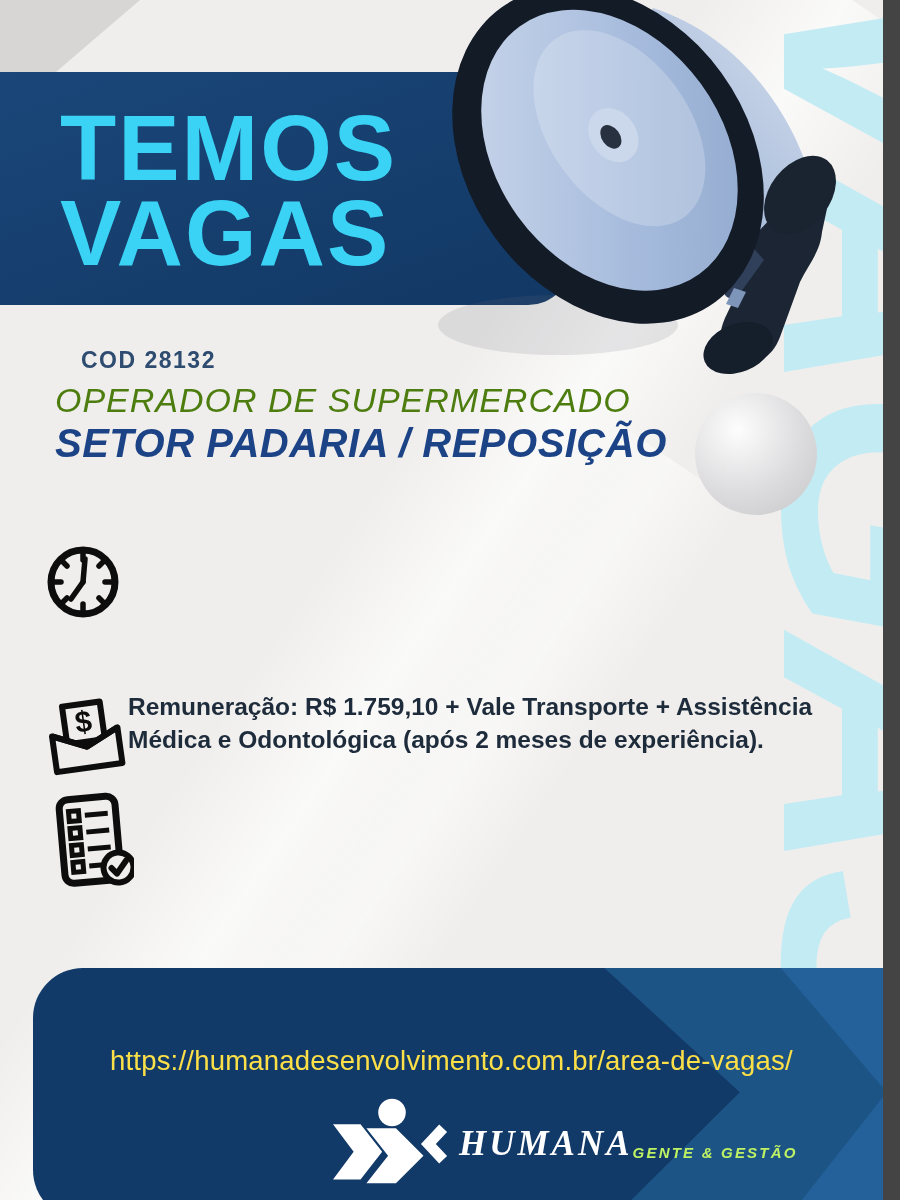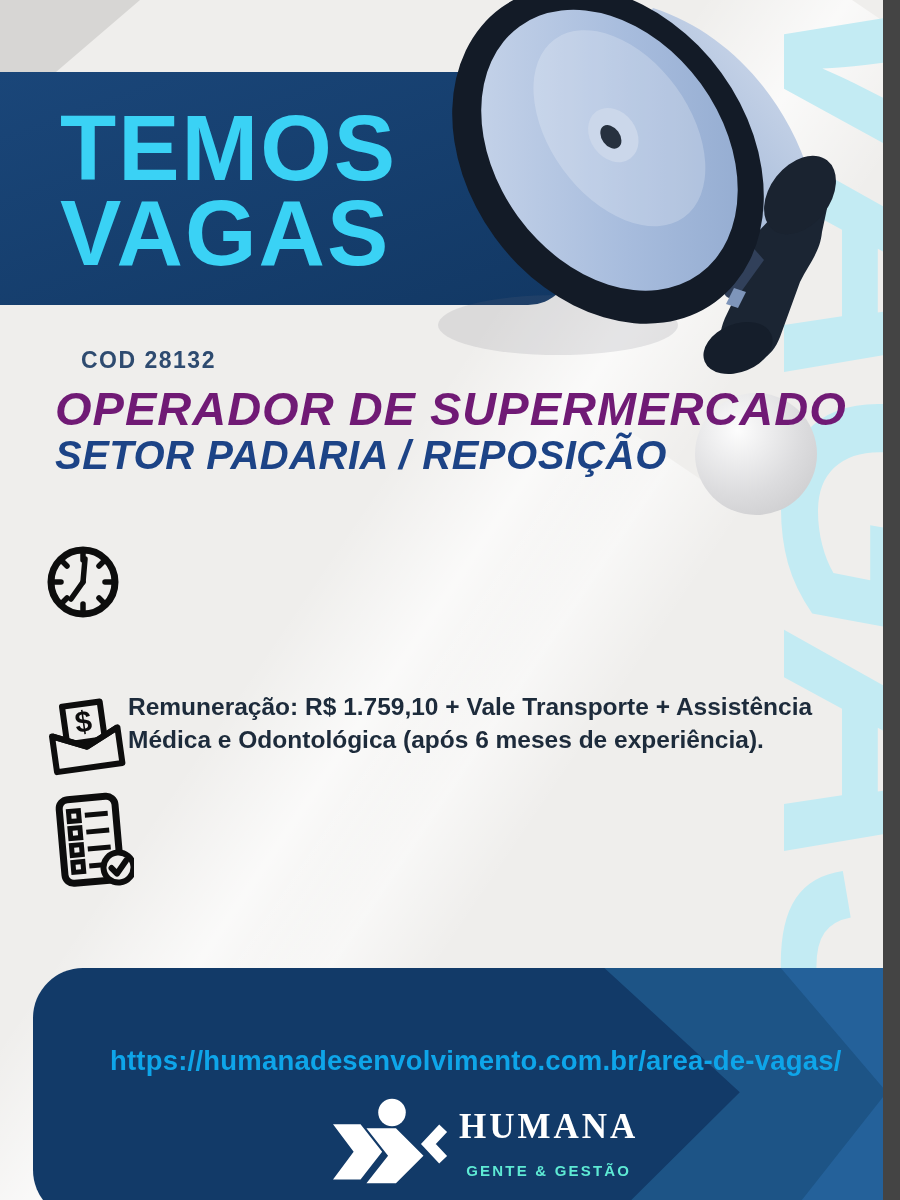--- a/index.html
+++ b/index.html
@@ -32,50 +32,50 @@
     border-radius:0 44px 44px 0;
     padding:34px 0 0 60px;
   }
   .headline { font-size:92px; line-height:.92; font-weight:bold; letter-spacing:2px; color:#3ad2f5; }
   
   .megaphone { position:absolute; left:428px; top:-10px; z-index:4; }
   
   .content { position:absolute; inset:0; z-index:5; }
   .cod { position:absolute; left:57px; top:347px; font-size:23px; font-weight:600;
     letter-spacing:1.5px; color:#2e4b70;margin-left:24px; }
-  .job-title { position:absolute; left:55px; top:381px; font-size:47px; font-weight:bold;
-    font-style:italic; letter-spacing:1px; color:#701a75; white-space:nowrap; }
-  .job-subtitle { position:absolute; left:55px; top:433px; font-size:40px; font-weight:600;
+  .job-title { position:absolute; left:55px; top:381px; font-size:34px; font-weight:normal;
+    font-style:italic; letter-spacing:1px; color:#4d7c0f; white-space:nowrap; }
+  .job-subtitle { position:absolute; left:55px; top:421px; font-size:40px; font-weight:600;
     font-style:italic; letter-spacing:.5px; color:#1c4386; white-space:nowrap; }
   .detail-text { position:absolute; font-size:24.5px; line-height:33px; font-weight:600; color:#1d2b3b; }
   .d1 { left:131px; top:544px; width:660px; }
   .d2 { left:128px; top:690px; width:700px; }
   .d3 { left:128px; top:808px; width:740px; }
   .detail-icon { position:absolute; }
   .i1 { left:44px; top:543px; }
   .i2 { left:38px; top:684px; }
   .i3 { left:42px; top:790px; }
   
   .footer-box {
     position:absolute; left:33px; top:968px; width:900px; height:252px; z-index:6;
     background:#123a68; border-radius:50px; overflow:hidden;
   }
   .chev { position:absolute; top:-15px; height:290px; }
   .chev-1 { left:555px; width:330px; background:#1d5486;
     clip-path:polygon(0 0,55% 0,100% 48%,55% 100%,0 100%,46% 48%); }
   .chev-2 { left:735px; width:270px; background:#24619a;
     clip-path:polygon(0 0,58% 0,100% 48%,58% 100%,0 100%,44% 48%); }
   .cta { position:absolute; left:78px; top:37px; font-size:29px; font-weight:600; color:#32c9ec; }
-  .url { position:absolute; left:77px; top:77px; font-size:27.5px; font-weight:700;
-    color:#0ea5e9; letter-spacing:.2px; cursor:pointer; }
+  .url { position:absolute; left:77px; top:77px; font-size:27.5px; font-weight:400;
+    color:#fde047; letter-spacing:.2px; cursor:pointer; }
   .logo { position:absolute; left:300px; top:128px; display:flex; align-items:center; gap:8px; }
-  .logo-text { display:flex; flex-direction:column; align-items:center; }
+  .logo-text { display:flex; flex-direction:row; align-items:center;font-style:italic; }
   .logo-name { font-family:"Liberation Serif", serif; font-size:35px; font-weight:bold;
     color:#fff; letter-spacing:3px; line-height:1; }
-  .logo-tagline { font-size:15px; font-weight:bold; color:#5eead4; letter-spacing:2.2px; margin-top:18px; }
+  .logo-tagline { font-size:15px; font-weight:bold; color:#bef264; letter-spacing:2.2px; margin-top:18px; }
 </style>
 </head>
 <body>
 
 <div class="poster">
 
   <div class="corner-triangle"></div>
   <div class="streak streak-1"></div>
   <div class="streak streak-2"></div>
   <div class="watermark">VAGAS</div>
@@ -140,21 +140,21 @@
     </svg>
 
     <svg class="detail-icon i2" width="92" height="92" viewBox="0 0 92 92">
       <g transform="rotate(-8 46 50)">
         <path d="M 28 20 L 66 20 L 66 58 L 28 58 Z" fill="#efeeec" stroke="#0d0d0d" stroke-width="6" stroke-linejoin="round"></path>
         <text x="47" y="48" text-anchor="middle" font-size="30" font-weight="bold" fill="#0d0d0d" font-family="Liberation Sans, sans-serif">$</text>
         <path d="M 14 48 L 47 63 L 80 48 L 80 84 L 14 84 Z" fill="#efeeec" stroke="#0d0d0d" stroke-width="6" stroke-linejoin="round"></path>
         <path d="M 14 48 L 47 63 L 80 48" fill="none" stroke="#0d0d0d" stroke-width="6" stroke-linejoin="round"></path>
       </g>
     </svg>
-    <div class="detail-text d2">Remuneração: R$ 1.759,10 + Vale Transporte + Assistência Médica e Odontológica (após 6 meses de experiência).</div>
+    <div class="detail-text d2">Remuneração: R$ 1.759,10 + Vale Transporte + Assistência Médica e Odontológica (após 2 meses de experiência).</div>
 
     <svg class="detail-icon i3" width="92" height="100" viewBox="0 0 92 100">
       <g transform="rotate(-5 46 50)">
         <rect x="20" y="8" width="56" height="84" rx="9" fill="#efeeec" stroke="#0d0d0d" stroke-width="7"></rect>
         <g stroke="#0d0d0d" stroke-width="5" fill="none">
           <rect x="29" y="20" width="10" height="10"></rect>
             <line x1="45" y1="25" x2="68" y2="25"></line>
           <rect x="29" y="37" width="10" height="10"></rect>
             <line x1="45" y1="42" x2="68" y2="42"></line>
           <rect x="29" y="54" width="10" height="10"></rect>

